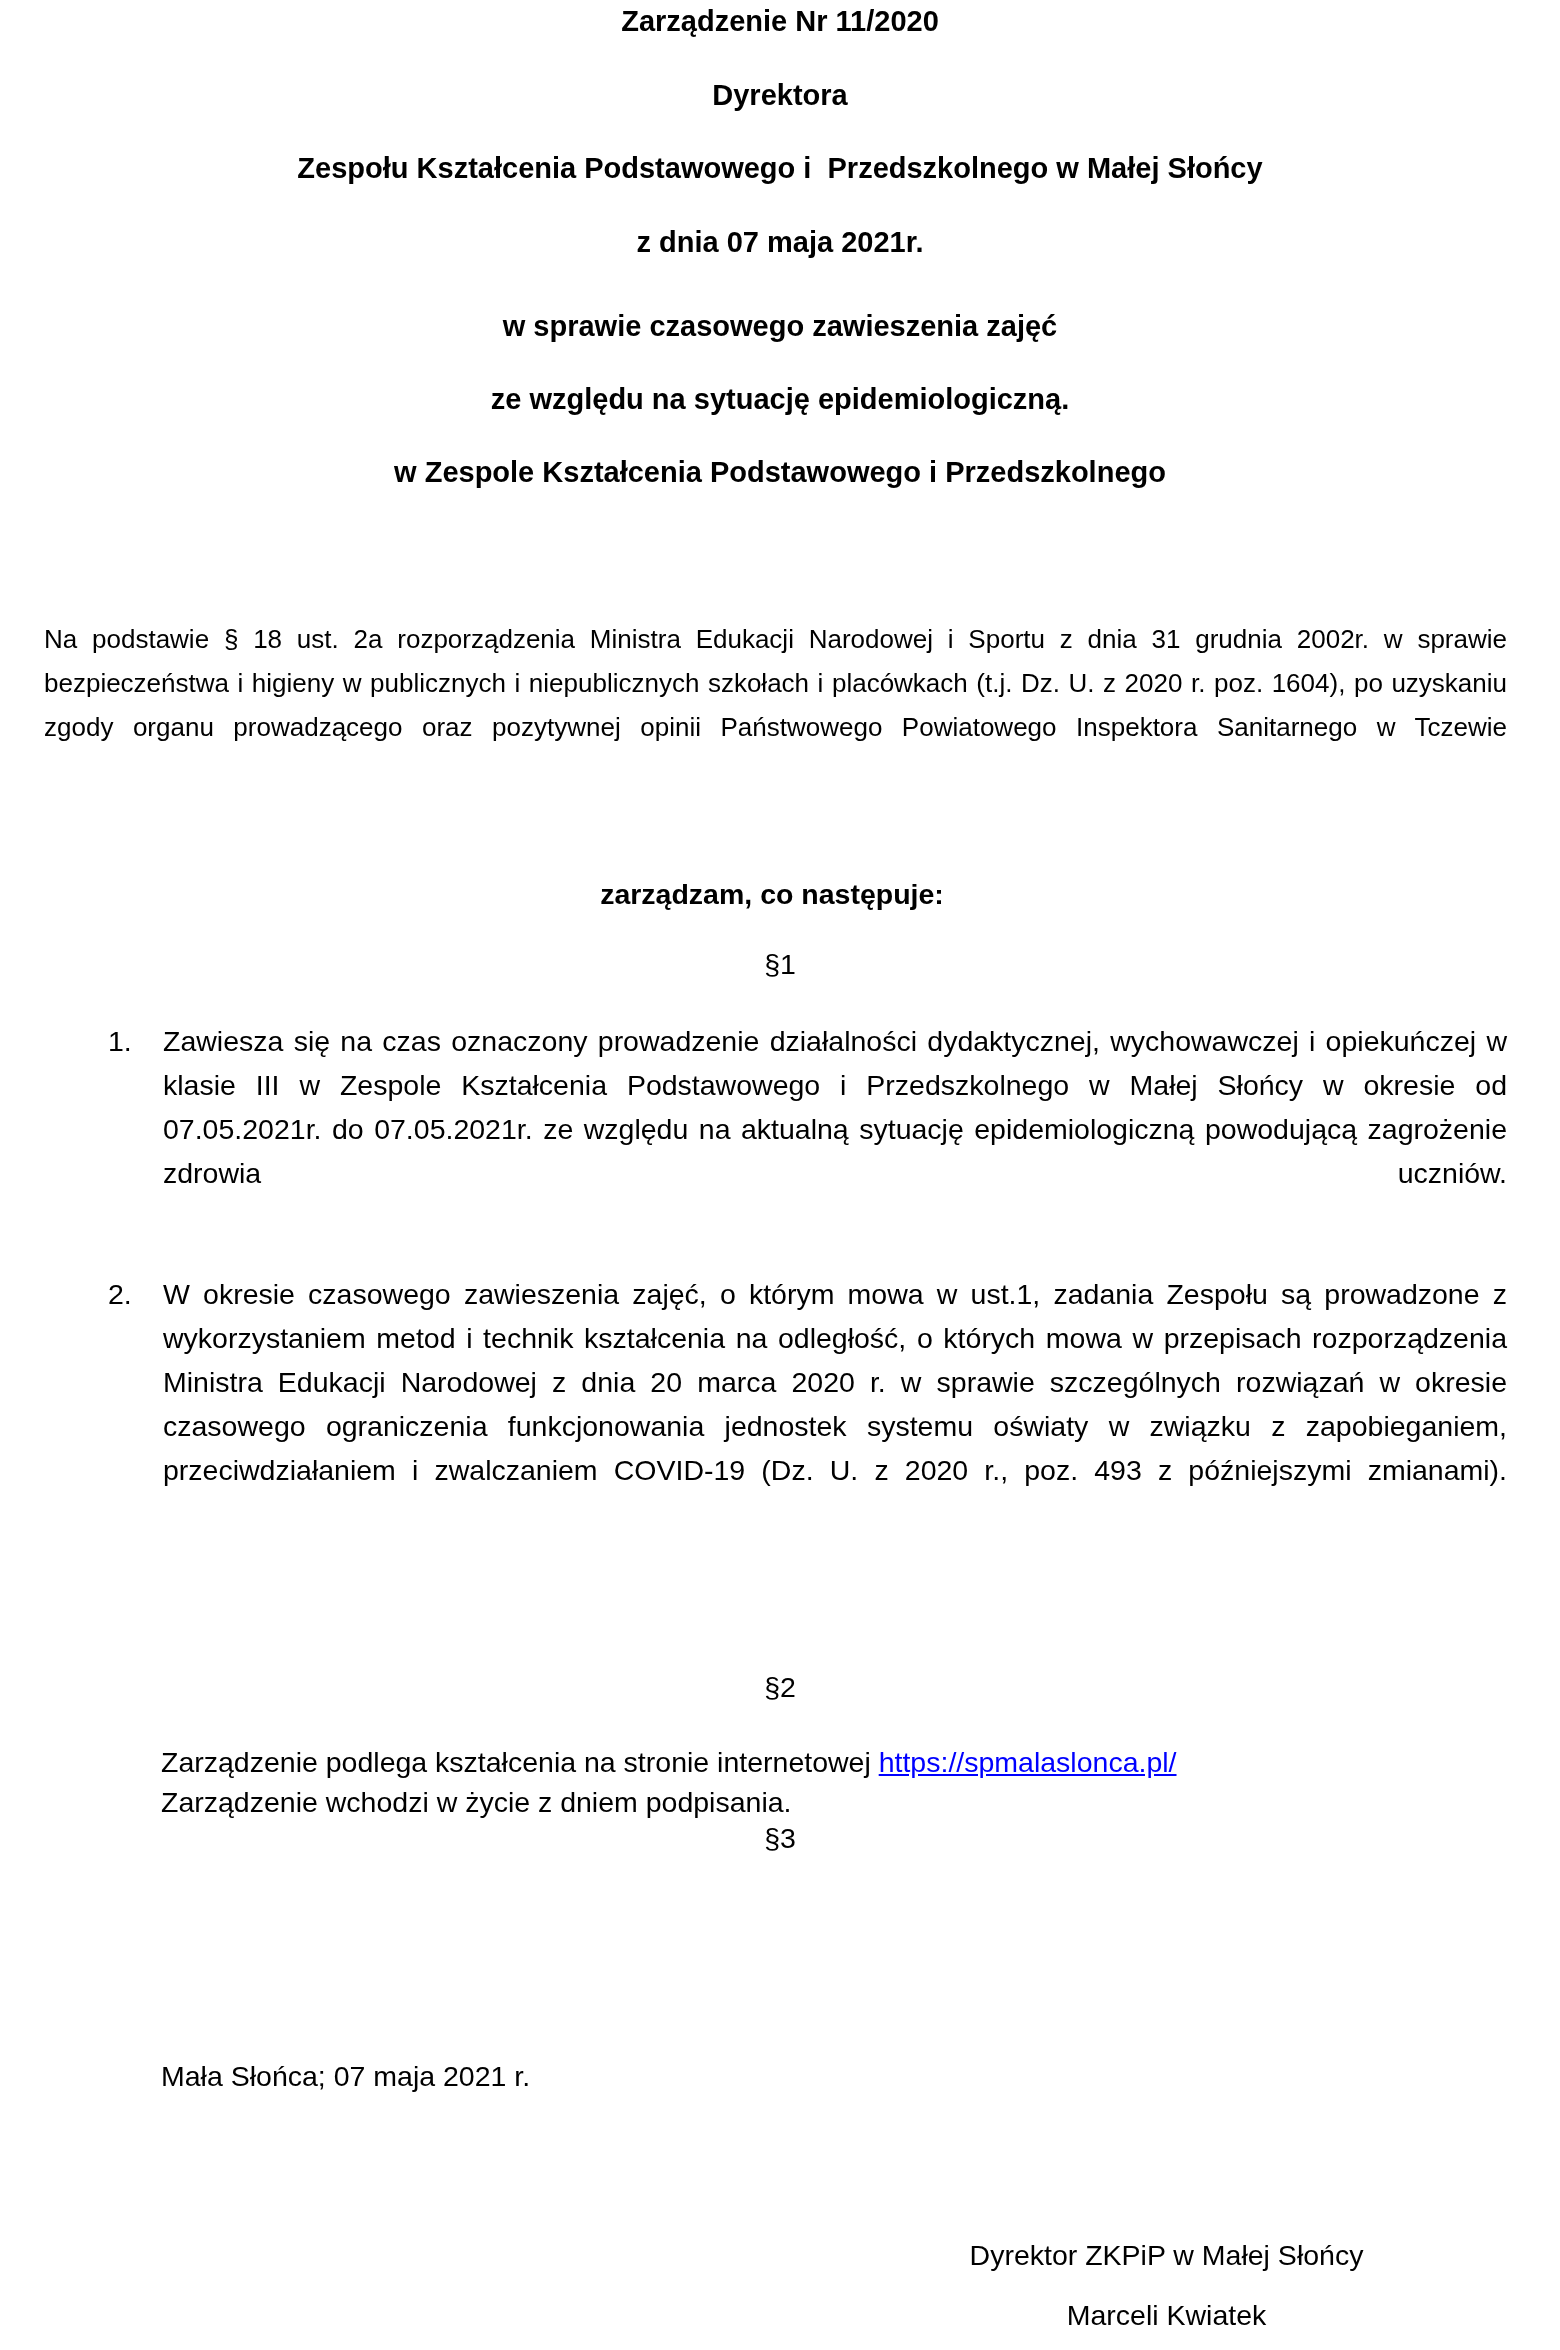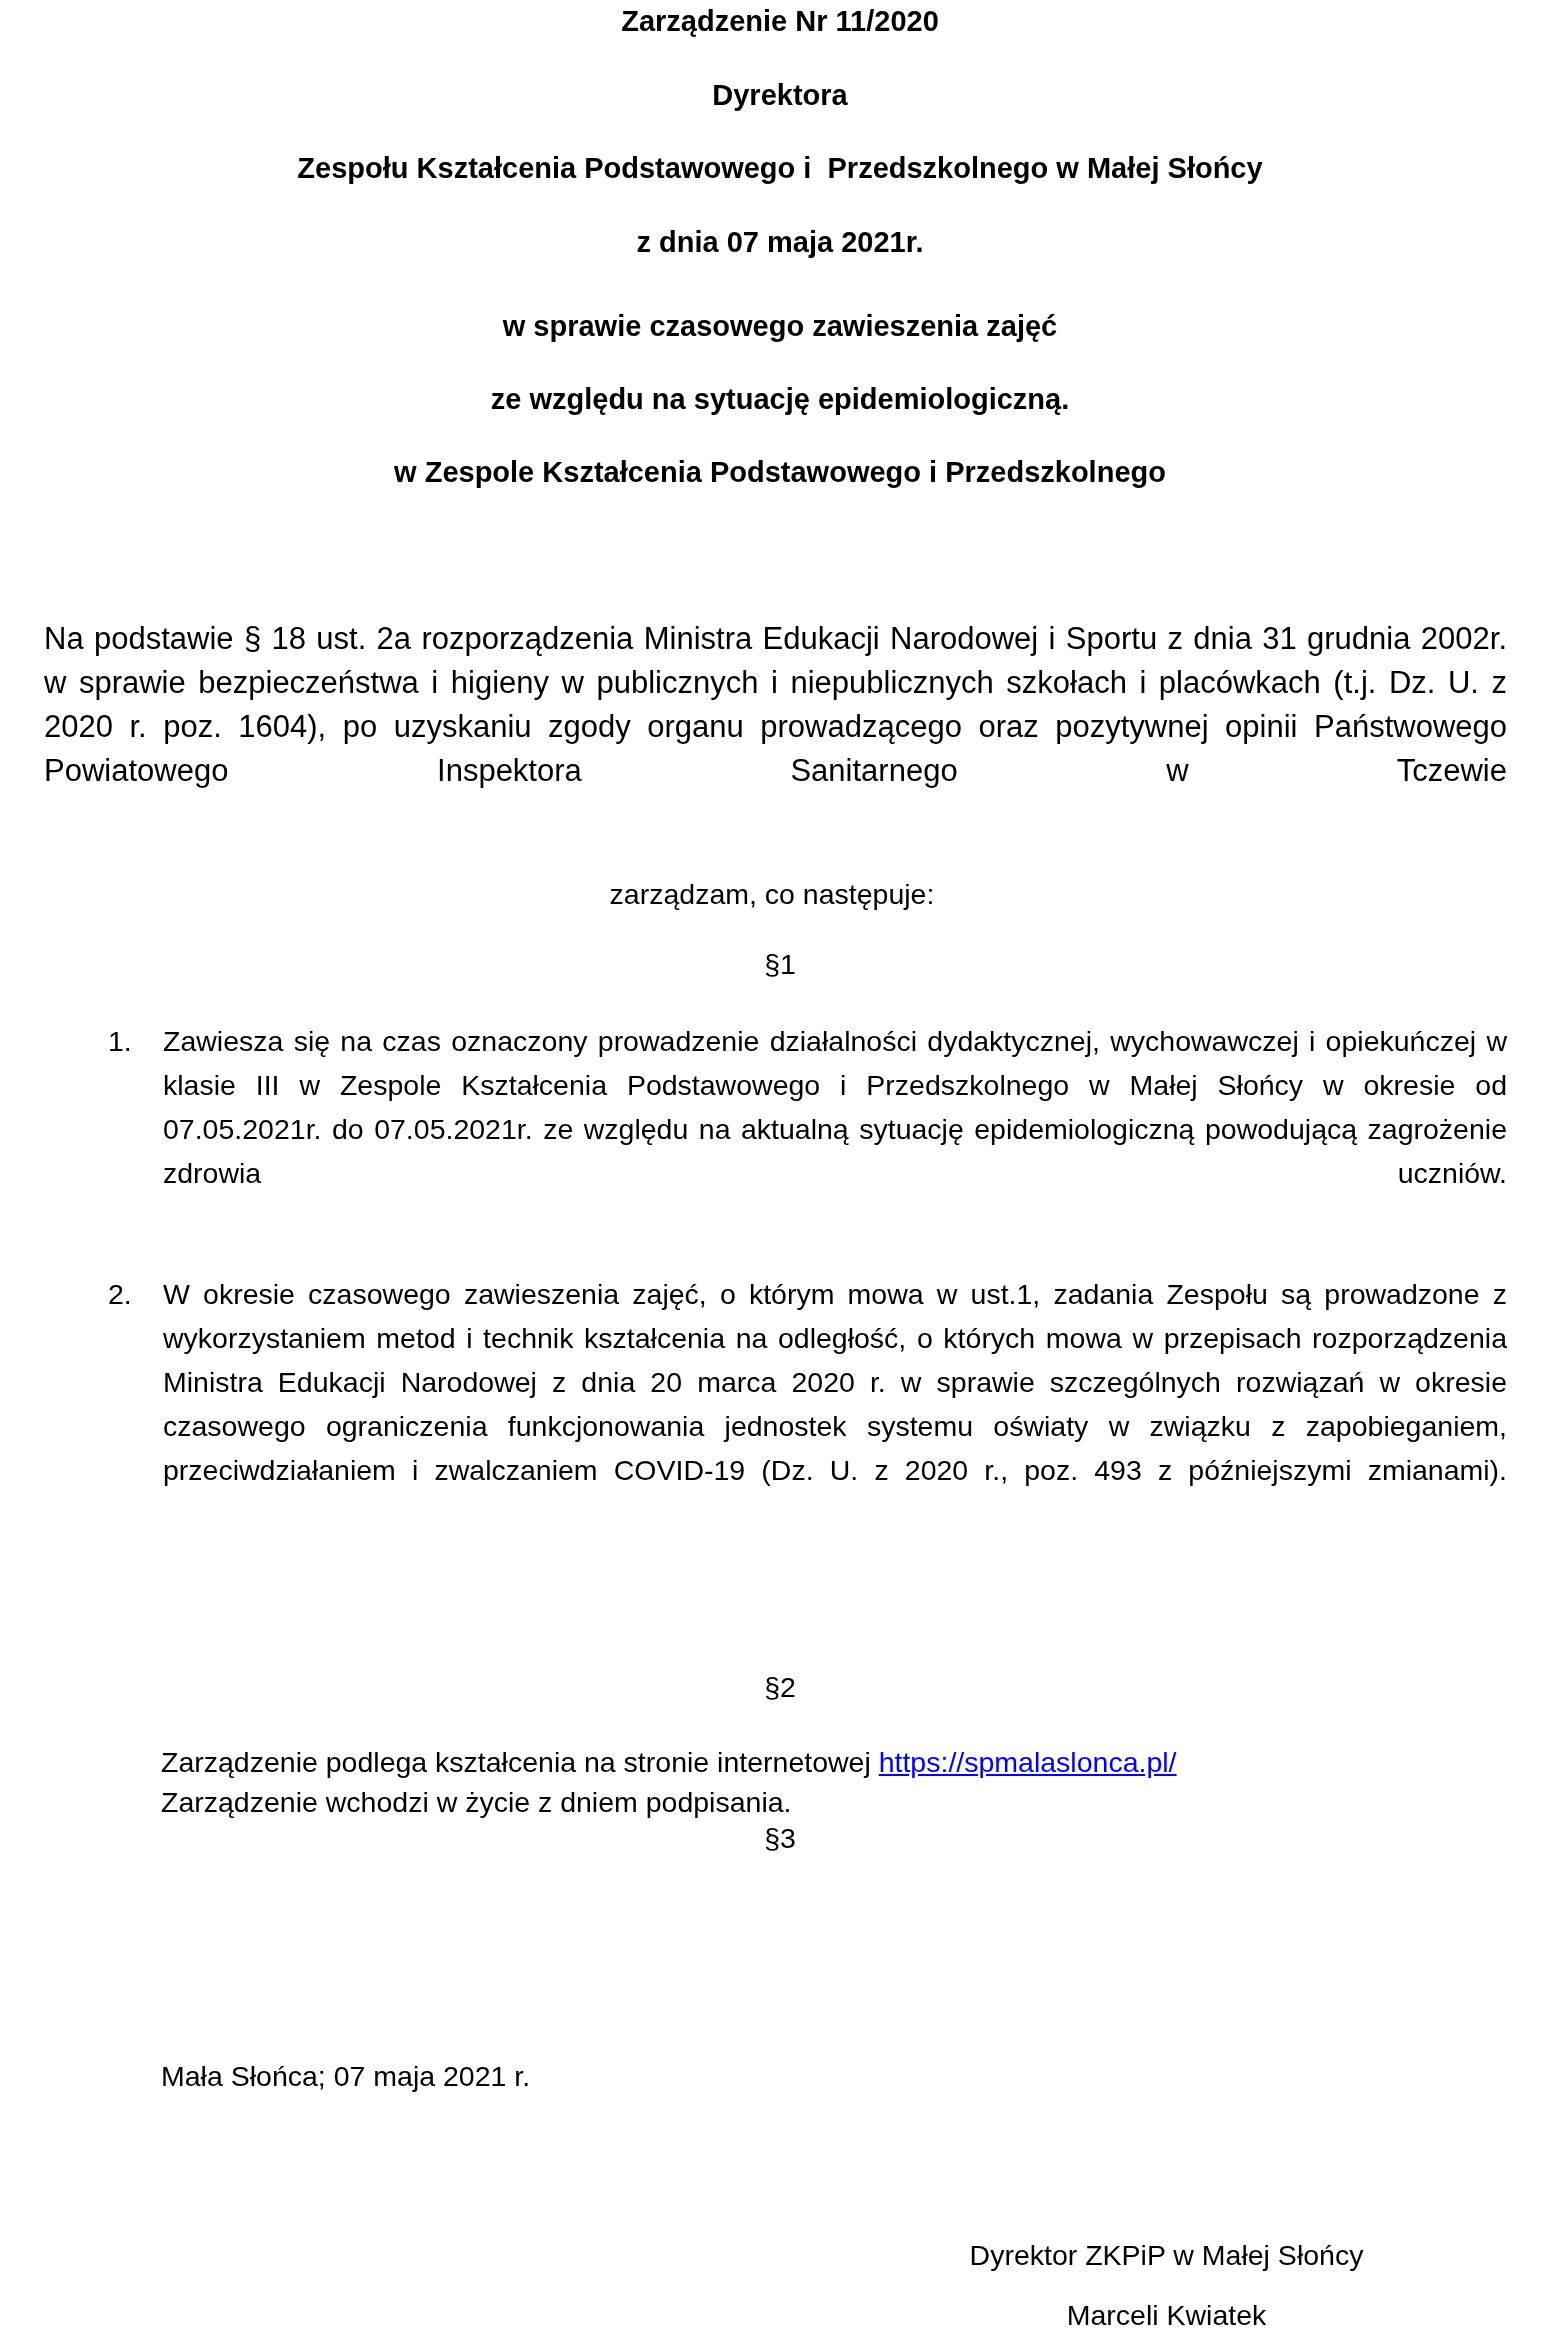--- a/index.html
+++ b/index.html
@@ -47,36 +47,36 @@
 
   
   .legal-basis {
     margin: 0;
     padding: 0;
     position: absolute;
     left: 44px;
     right: 53px;
     top: 617px;
     text-align: justify;
-    font-size: 31px;
+    font-size: 26px;
     line-height: 44px;
     font-weight: normal;
   }
   .legal-basis::after {
     content: "";
     display: inline-block;
     width: 100%;
   }
 
   .center-bold {
     position: absolute;
     left: 0;
     right: 16px;
     text-align: center;
-    font-weight: normal;
+    font-weight: bold;
     font-size: 28.5px;
     line-height: 1.0;
     margin: 0;
   }
   .section-mark {
     position: absolute;
     left: 0;
     right: 0;
     text-align: center;
     font-weight: normal;

